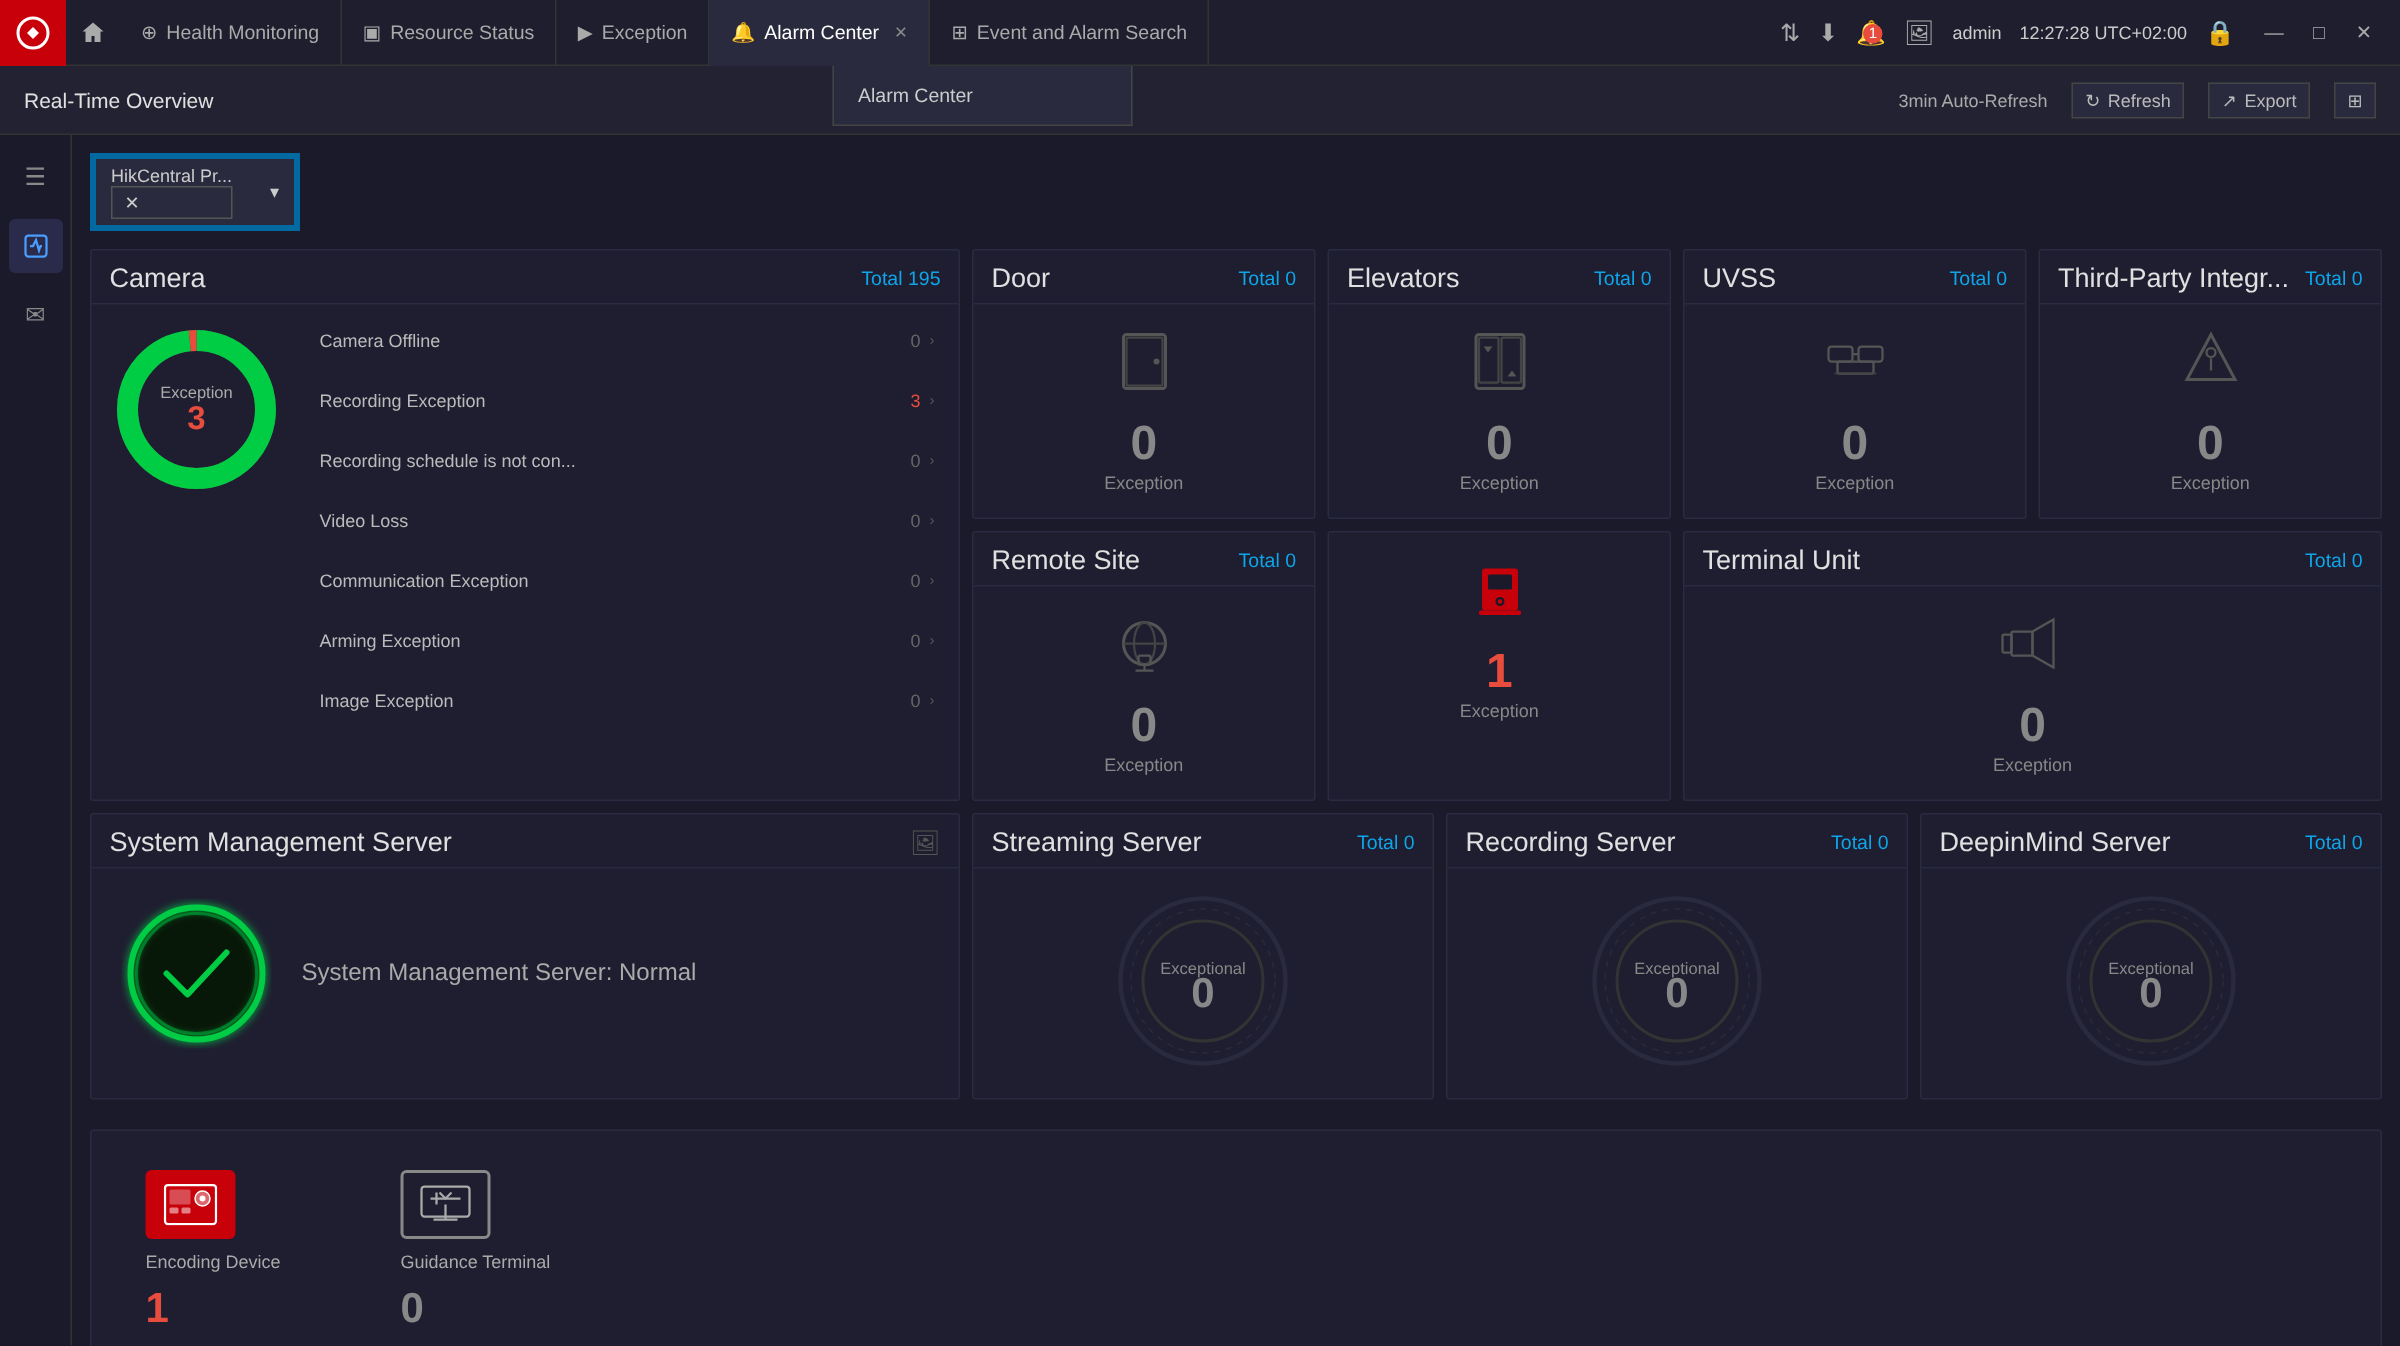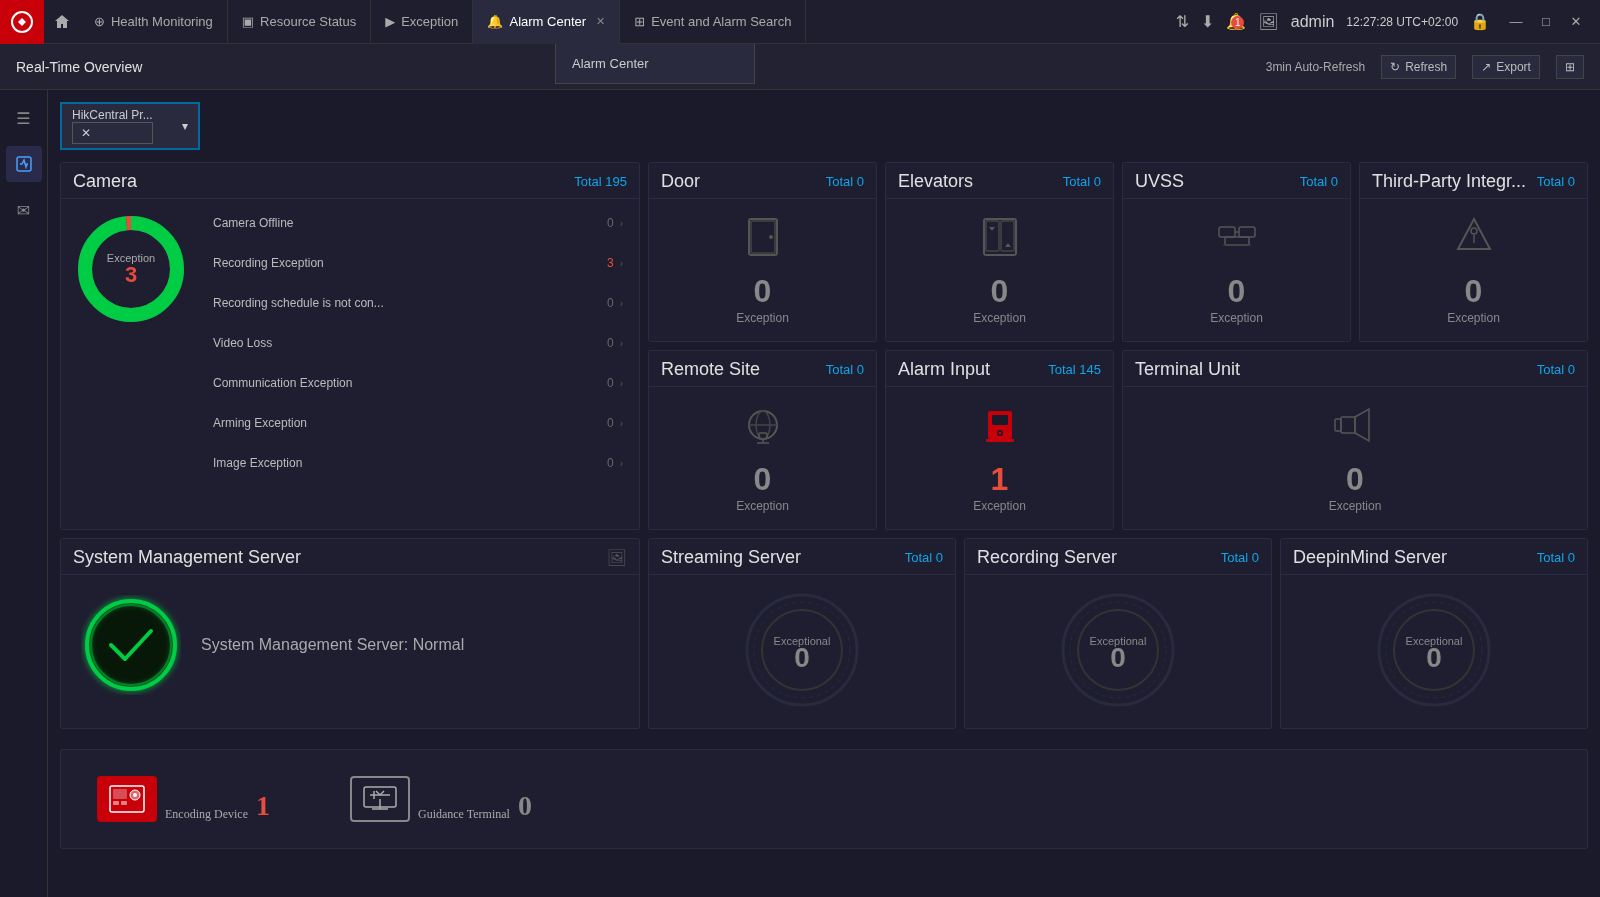--- a/index.html
+++ b/index.html
@@ -81,21 +81,21 @@
       padding-right: 10px;
       margin-left: auto;
     }
     .titlebar-right .icon-btn {
       color: #aaa;
       cursor: pointer;
       font-size: 16px;
     }
     .titlebar-right .admin-info {
       color: #ccc;
-      font-size: 16px;
+      font-size: 12px;
     }
     .titlebar-right .time {
       color: #ccc;
       font-size: 12px;
     }
     .win-controls {
       display: flex;
       align-items: center;
       gap: 2px;
     }
@@ -207,21 +207,21 @@
 
     
     .filter-bar {
       display: flex;
       align-items: center;
       gap: 8px;
       margin-bottom: 12px;
     }
     .filter-select {
       background: #2a2a3e;
-      border: 2px solid #0369a1;
+      border: 4px solid #0369a1;
       color: #ccc;
       padding: 4px 10px;
       font-size: 12px;
       display: flex;
       align-items: center;
       gap: 6px;
       cursor: pointer;
       min-width: 140px;
     }
     .filter-tag {
@@ -340,24 +340,24 @@
 
     .server-panel-body {
       display: flex;
       align-items: center;
       justify-content: center;
       padding: 10px;
       min-height: 120px;
     }
     .device-card {
       display: flex;
-      align-items: flex-end;
+      flex-direction: column;
+      align-items: flex-start;
       gap: 8px;
       padding: 10px 20px;
-      font-family: Liberation Serif, serif;
     }
     .device-name { color: #aaa; font-size: 12px; text-align: center; }
     .device-count { color: #e74c3c; font-size: 28px; font-weight: bold; }
     .device-count.zero { color: #888; }
 
     
     .notif-badge {
       background: #e74c3c;
       color: #fff;
       border-radius: 8px;
@@ -654,24 +654,20 @@
                 <line x1="22" y1="36" x2="22" y2="40" stroke="#555" stroke-width="1.5"></line>
                 <line x1="16" y1="40" x2="28" y2="40" stroke="#555" stroke-width="1.5"></line>
               </svg>
             </div>
             <div class="exc-big-num zero">0</div>
             <div class="exc-label">Exception</div>
           </div>
         </div>
 
         <div class="panel">
-          <div class="panel-header">
-            <span class="panel-title">Alarm Input</span>
-            <span class="panel-total">Total 145</span>
-          </div>
           <div class="small-panel-body">
             <div class="device-icon">
               <svg width="44" height="44" viewBox="0 0 44 44" fill="none">
                 <rect x="10" y="8" width="24" height="28" rx="2" fill="#c8000a" stroke="none"></rect>
                 <rect x="14" y="12" width="16" height="10" rx="1" fill="#1a1a2a"></rect>
                 <circle cx="22" cy="30" r="3" fill="#1a1a2a"></circle>
                 <circle cx="22" cy="30" r="1.5" fill="#c8000a"></circle>
                 <rect x="8" y="36" width="28" height="3" rx="1" fill="#c8000a"></rect>
               </svg>
             </div>

